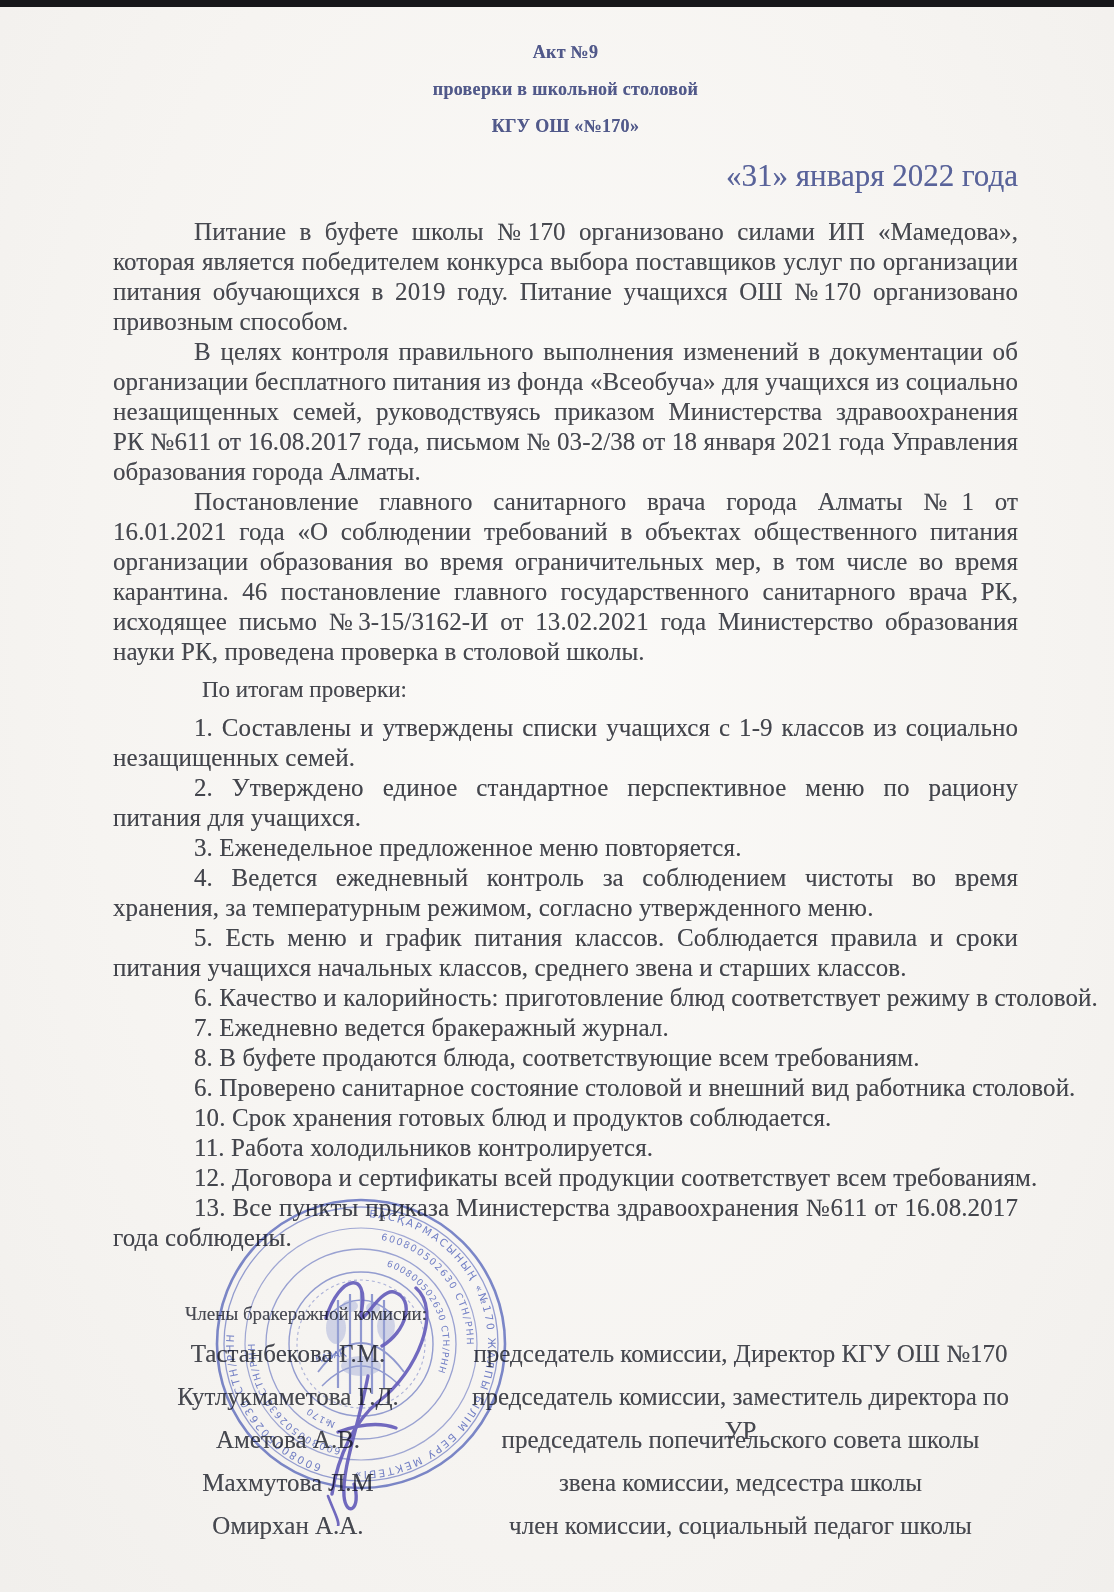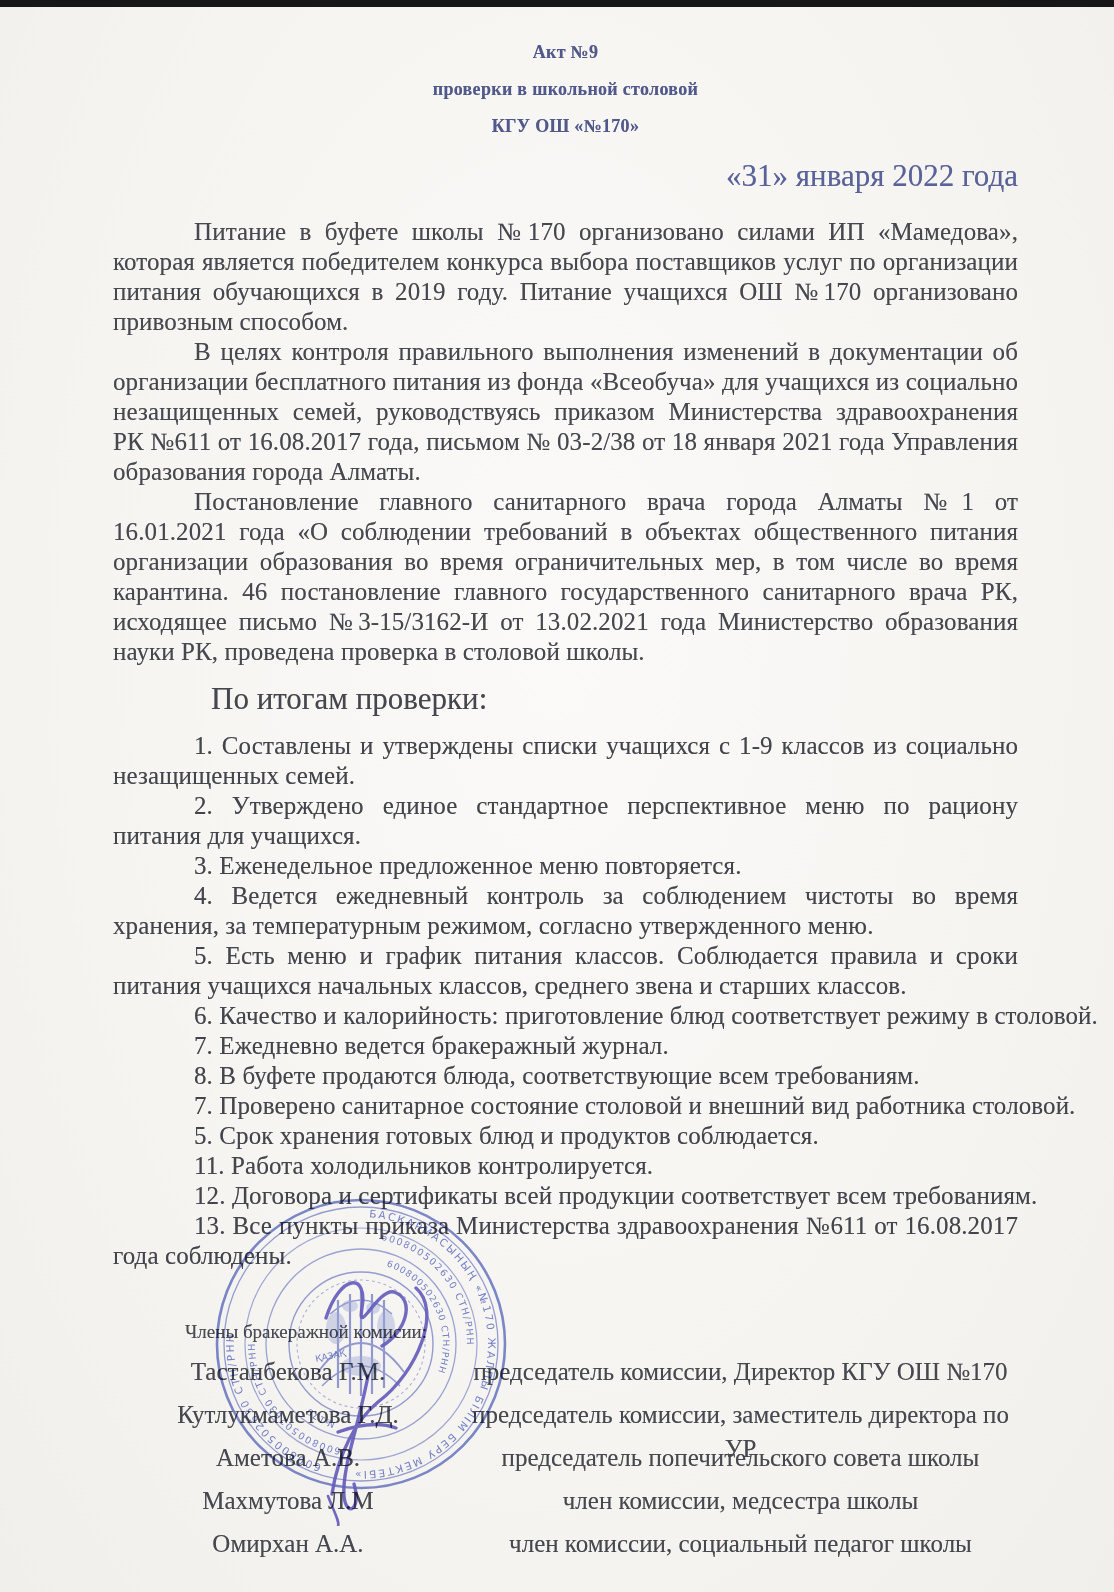--- a/index.html
+++ b/index.html
@@ -39,22 +39,22 @@
     margin:0;
     font-size:25px;line-height:30px;
     text-align:justify;
     text-indent:81px;
     color:#46484f;
     text-shadow:0 0 .5px rgba(70,72,79,.45);
     letter-spacing:.1px;
   }
   .para.first{ margin-top:26px; }
   .results-heading{
-    margin:17px;
-    font-size:31px;line-height:30px;
+    margin:8px;
+    font-size:23px;line-height:30px;
     text-indent:81px;
     color:#45474e;
     text-shadow:0 0 .5px rgba(70,72,79,.45);
   }
   .finding{
     margin:0;
     font-size:25px;line-height:30px;
     text-align:justify;
     text-indent:81px;
     color:#43454c;
@@ -114,22 +114,22 @@
     <p class="results-heading">По итогам проверки:</p>
 
     <p class="finding">1. Составлены и утверждены списки учащихся с 1-9 классов из социально незащищенных семей.</p>
     <p class="finding">2. Утверждено единое стандартное перспективное меню по рациону питания для учащихся.</p>
     <p class="finding one-line">3. Еженедельное предложенное меню повторяется.</p>
     <p class="finding">4. Ведется ежедневный контроль за соблюдением чистоты во время хранения, за температурным режимом, согласно утвержденного меню.</p>
     <p class="finding">5. Есть меню и график питания классов. Соблюдается правила и сроки питания учащихся начальных классов, среднего звена и старших классов.</p>
     <p class="finding one-line">6. Качество и калорийность: приготовление блюд соответствует режиму в столовой.</p>
     <p class="finding one-line">7. Ежедневно ведется бракеражный журнал.</p>
     <p class="finding one-line">8. В буфете продаются блюда, соответствующие всем требованиям.</p>
-    <p class="finding one-line">7. Проверено санитарное состояние столовой и внешний вид работника столовой.</p>
-    <p class="finding one-line">5. Срок хранения готовых блюд и продуктов соблюдается.</p>
+    <p class="finding one-line">6. Проверено санитарное состояние столовой и внешний вид работника столовой.</p>
+    <p class="finding one-line">10. Срок хранения готовых блюд и продуктов соблюдается.</p>
     <p class="finding one-line">11. Работа холодильников контролируется.</p>
     <p class="finding one-line">12. Договора и сертификаты всей продукции соответствует всем требованиям.</p>
     <p class="finding">13. Все пункты приказа Министерства здравоохранения №611 от 16.08.2017 года соблюдены.</p>
 
     <div class="commission">
       <p class="commission-heading">Члены бракеражной комисии:</p>
       <div class="members">
         <div class="member-row">
           <span class="member-name">Тастанбекова Г.М.</span>
           <span class="member-role">председатель комиссии, Директор КГУ ОШ №170</span>
@@ -137,21 +137,21 @@
         <div class="member-row">
           <span class="member-name">Кутлукмаметова Г.Д.</span>
           <span class="member-role">председатель комиссии, заместитель директора по УР</span>
         </div>
         <div class="member-row">
           <span class="member-name">Аметова А.В.</span>
           <span class="member-role">председатель попечительского совета школы</span>
         </div>
         <div class="member-row">
           <span class="member-name">Махмутова Л.М</span>
-          <span class="member-role">член комиссии, медсестра школы</span>
+          <span class="member-role">звена комиссии, медсестра школы</span>
         </div>
         <div class="member-row">
           <span class="member-name">Омирхан А.А.</span>
           <span class="member-role">член комиссии, социальный педагог школы</span>
         </div>
       </div>
     </div>
   </div>
 
   <div class="stamp-wrap">

